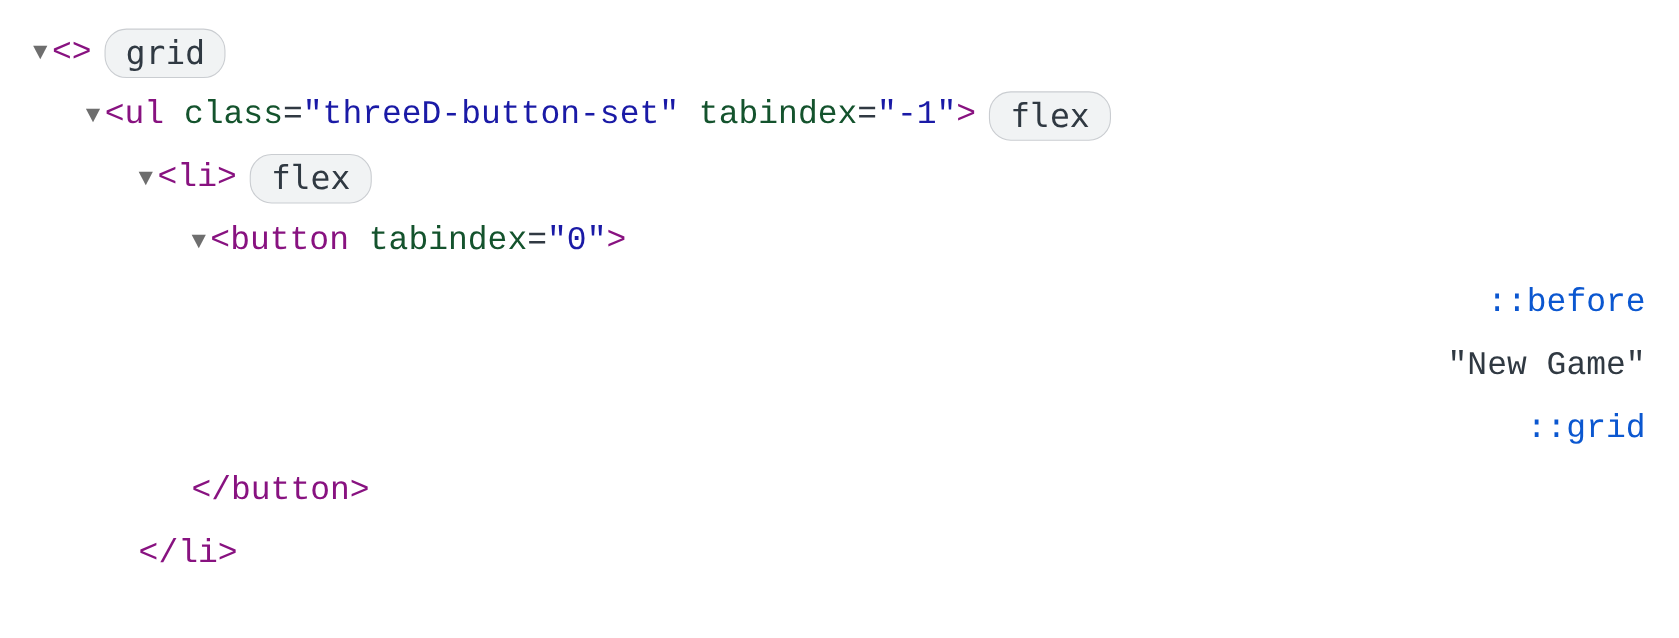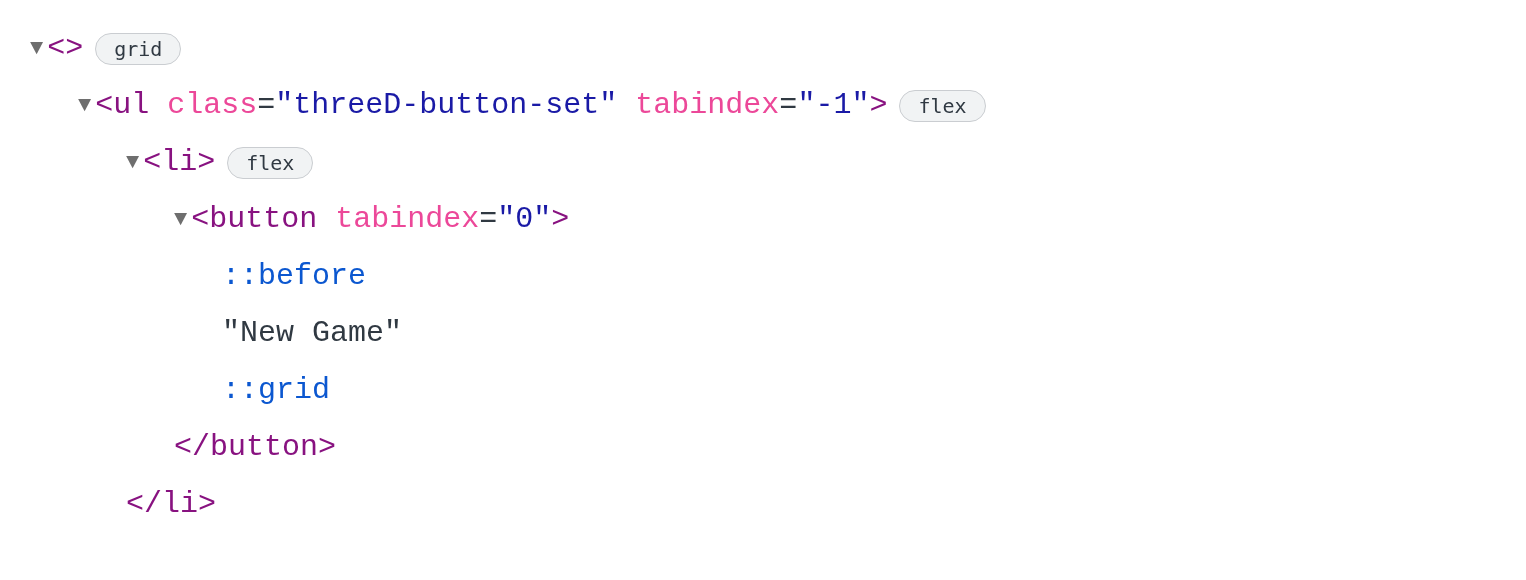--- a/index.html
+++ b/index.html
@@ -17,46 +17,46 @@
   }
   .line {
     display: flex;
     align-items: center;
     flex-wrap: nowrap;
     white-space: nowrap;
   }
   .indent-1 { padding-left: 48px; }
   .indent-2 { padding-left: 96px; }
   .indent-3 { padding-left: 144px; }
-  .indent-4 { padding-left: 192px; }
+  .indent-4 { padding-left: 192px; justify-content: flex-end; }
   .triangle {
     display: inline-block;
     color: #6e6e6e;
     font-size: 22px;
     margin-right: 4px;
     user-select: none;
   }
   .tag-bracket { color: #881280; }
   .tag-name { color: #881280; }
-  .attr-name { color: #ec4899; text-align: center; }
+  .attr-name { color: #14532d; text-align: center; }
   .attr-eq { color: #303942; }
   .attr-value { color: #1a1aa6; }
   .pseudo { color: #0b57d0; }
   .text-node { color: #303942; }
   .badge {
     display: inline-flex;
     align-items: center;
     justify-content: center;
     background: #f1f3f4;
     border: 1.5px solid #cacdd1;
     border-radius: 20px;
     padding: 2px 18px;
     margin-left: 12px;
     font-family: "SF Mono", Menlo, Consolas, monospace;
-    font-size: 20px;
+    font-size: 30px;
     color: #303942;
     line-height: 1.3;
   }
   .space { display: inline-block; width: 0.6em; }
 </style>
 </head>
 <body>
 
 <div id="dom-tree">
     <div class="line indent-0">

